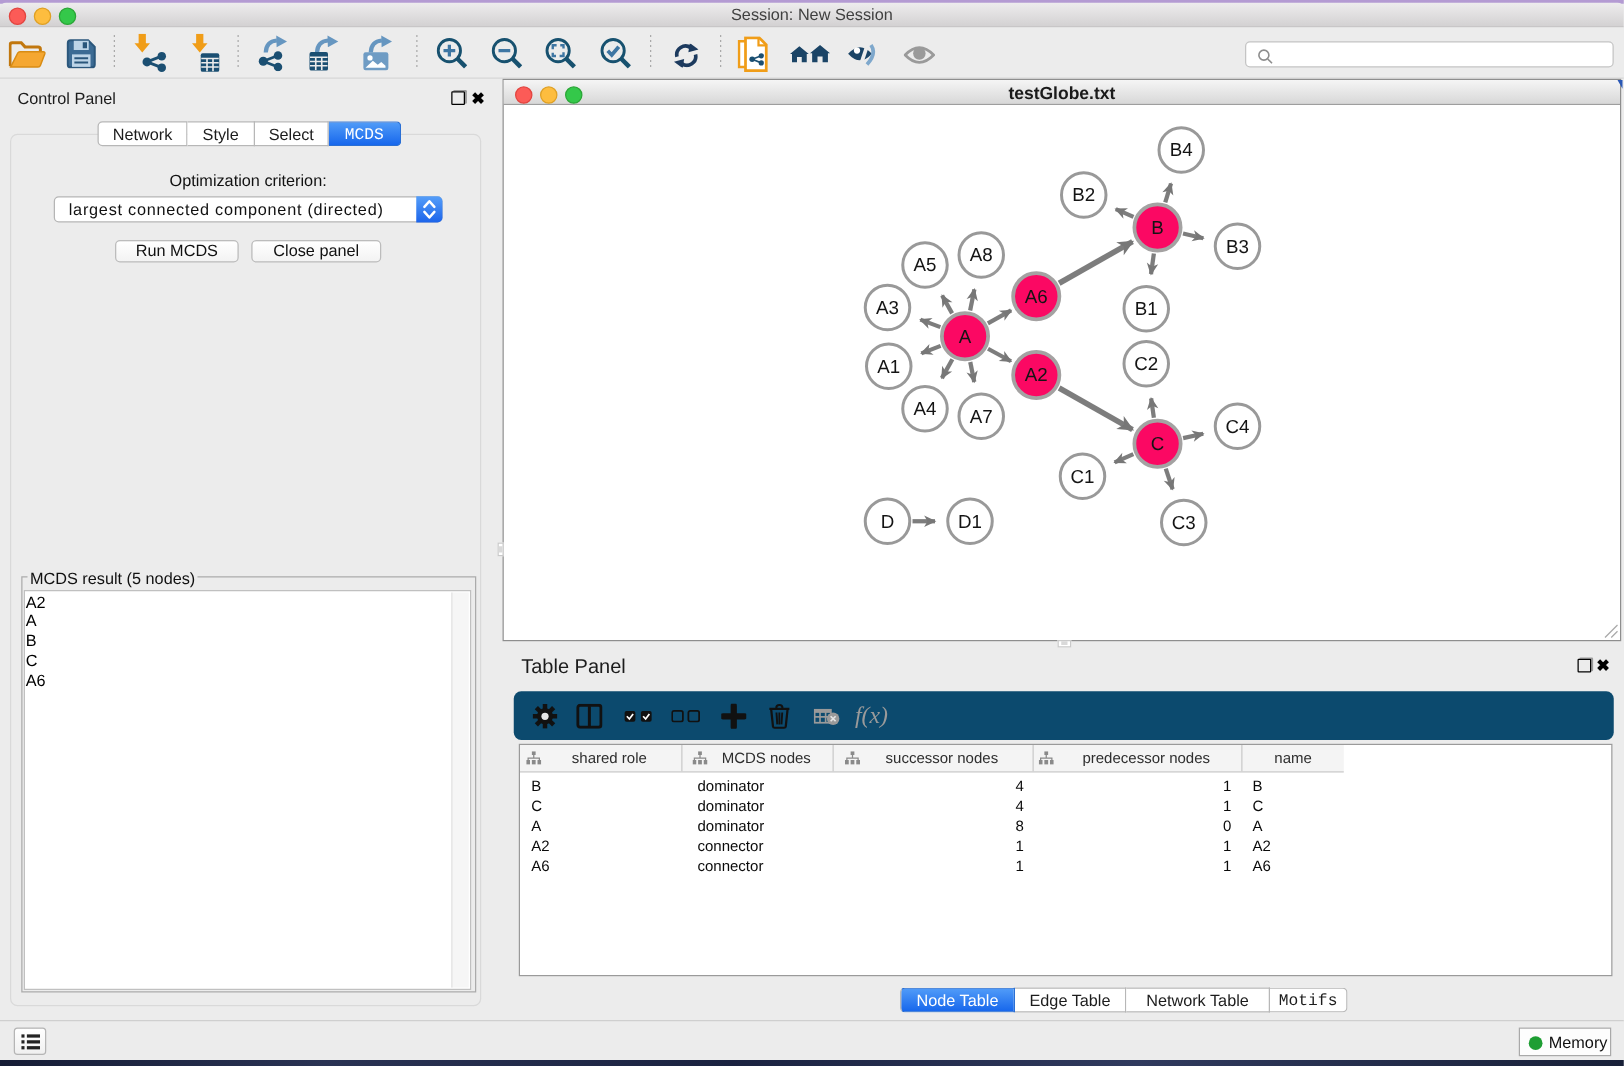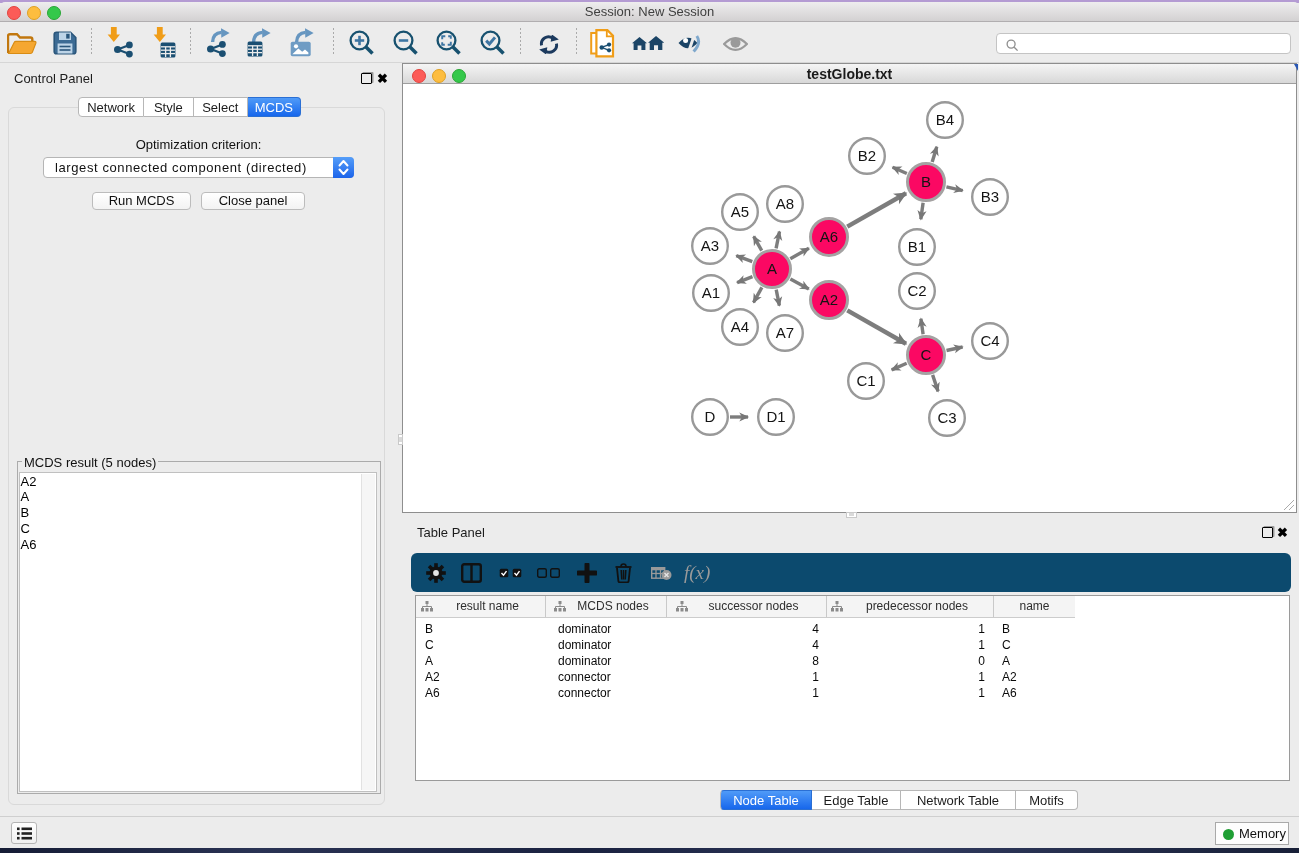--- a/index.html
+++ b/index.html
@@ -27,23 +27,23 @@
      border:1px solid #c4c4c4;border-radius:4px;}
   
   #cp-title{left:14px;top:71px;font-size:13px;color:#1c1c1c;}
   .float-ico{width:9px;height:9px;border:1.5px solid #000;border-radius:1px;box-shadow:1.5px -1px 0 #9a9a9a;}
   .close-x{font-size:13px;font-weight:bold;color:#000;line-height:11px;}
   #cp-pane{left:8px;top:107px;width:375px;height:696px;border:1px solid #d9d9d9;border-radius:6px;}
   .tabrow{height:20px;display:flex;font-size:13px;color:#1c1c1c;}
   .tabrow .tab{background:#fff;border:1px solid #b7b7b7;border-left:none;text-align:center;
       line-height:19px;box-sizing:border-box;}
   .tabrow .tab:first-child{border-left:1px solid #b7b7b7;border-radius:4px 0 0 4px;}
-  .tabrow .tab:last-child{border-radius:0 4px 4px 0;}
+  .tabrow .tab:last-child{border-radius:0 4px 4px 0;font-family:Liberation Mono, monospace;}
   .tabrow .sel{background:linear-gradient(#509bf8,#1767ec);color:#fff;border-color:#2a6fd4;}
-  #cp-tabs{left:78px;top:97px;width:223px;}
+  #cp-tabs{left:78px;top:97px;width:243px;}
   #opt-label{left:43px;top:137px;width:311px;text-align:center;font-size:13px;color:#111;}
   #dropdown{left:43px;top:157px;width:311px;height:21px;background:#fff;border:1px solid #b5b5b5;
      border-radius:4px;box-sizing:border-box;}
   #dropdown .txt{left:11px;top:0;line-height:19px;font-size:13px;color:#111;letter-spacing:0.6px;}
   #dd-btn{right:-1px;top:-1px;width:21px;height:21px;border-radius:0 4px 4px 0;
      background:linear-gradient(#559ef9,#1c64ea);}
   .btn{background:linear-gradient(#ffffff,#f3f3f3);border:1px solid #bcbcbc;border-radius:4px;
      font-size:13px;color:#111;text-align:center;box-sizing:border-box;}
   #btn-run{left:92px;top:192px;width:99px;height:18px;line-height:16px;}
   #btn-close{left:201px;top:192px;width:104px;height:18px;line-height:16px;}
@@ -52,21 +52,21 @@
   #gb-list{left:1px;top:10px;width:358px;height:320px;background:#fff;border:1px solid #c0c0c0;box-sizing:border-box;}
   #gb-items{left:0.5px;top:0.5px;font-size:13px;color:#000;line-height:15.9px;}
   #gb-scroll{right:1px;top:1px;width:13px;height:316px;background:#f6f6f6;border-left:1px solid #e2e2e2;}
   
   #netframe{left:402px;top:63px;width:895px;height:450px;border:1px solid #8e8e8e;background:#fff;box-sizing:border-box;}
   #net-titlebar{left:0;top:0;width:893px;height:20px;background:linear-gradient(#f5f5f5,#d8d8d8);
      border-bottom:1px solid #9e9e9e;box-sizing:border-box;}
   #net-titlebar .title{width:100%;text-align:center;font-size:14px;font-weight:bold;color:#1a1a1a;line-height:20px;}
   #net-titlebar .light{top:4.5px;}
   
-  #tp-title{left:417px;top:525px;font-size:13px;color:#1c1c1c;}
+  #tp-title{left:417px;top:525px;font-size:16px;color:#1c1c1c;}
   #tp-toolbar{left:411px;top:553px;width:880px;height:39px;background:#0c4a6e;border-radius:6px;}
   #tbl{left:415px;top:595px;width:875px;height:186px;background:#fff;border:1px solid #9a9a9a;box-sizing:border-box;}
   #tbl-header{left:0;top:0;width:659px;height:22px;background:#f4f4f4;border-bottom:1px solid #cccccc;box-sizing:border-box;}
   .hcell{top:0;height:21px;border-right:1px solid #c9c9c9;box-sizing:border-box;}
   .hcell .lbl{position:absolute;left:14px;right:0;text-align:center;font-size:12px;color:#2e2e2e;line-height:21px;}
   .hcell .lbl.noic{left:0;}
   .trow{position:absolute;font-size:12px;color:#0a0a0a;height:16.1px;line-height:16.1px;}
   
   #bottom-tabs{left:672px;top:790px;width:410px;margin-left:48px;}
   
@@ -418,21 +418,21 @@
       <line x1="9.5" y1="1" x2="9.5" y2="11" stroke="#9a9a9a" stroke-width="1.3"></line>
       <line x1="1" y1="6.5" x2="13.5" y2="6.5" stroke="#9a9a9a" stroke-width="1.3"></line>
       <circle cx="15.5" cy="8" r="5" fill="#9a9a9a"></circle>
       <path d="M13.5,6 l4,4 m0,-4 l-4,4" stroke="#e5e5e5" stroke-width="1.4"></path>
     </svg>
 <div class="abs" style="left:273px;top:9px;width:40px;font-family:'Liberation Serif',serif;font-style:italic;font-size:19px;color:#9a9a9a;">f(x)</div>
   </div>
 <div class="abs" id="tbl">
   <div class="abs" id="tbl-header">
     <div class="abs hcell" style="left:0;width:130px;">
-        <div class="lbl">result name</div>
+        <div class="lbl">shared role</div>
         <svg class="abs" style="left:5px;top:5px;" width="12" height="11" viewBox="0 0 12 11">
           <rect x="4.5" y="0" width="3" height="3" fill="#8a8a8a"></rect>
           <rect x="0" y="7" width="3" height="3.5" fill="#8a8a8a"></rect>
           <rect x="4.5" y="7" width="3" height="3.5" fill="#8a8a8a"></rect>
           <rect x="9" y="7" width="3" height="3.5" fill="#8a8a8a"></rect>
           <path d="M6,3 V5.5 M1.5,7 V5.5 H10.5 V7" fill="none" stroke="#8a8a8a" stroke-width="1"></path>
         </svg>
       </div>
     <div class="abs hcell" style="left:130px;width:121px;">
         <div class="lbl">MCDS nodes</div>

